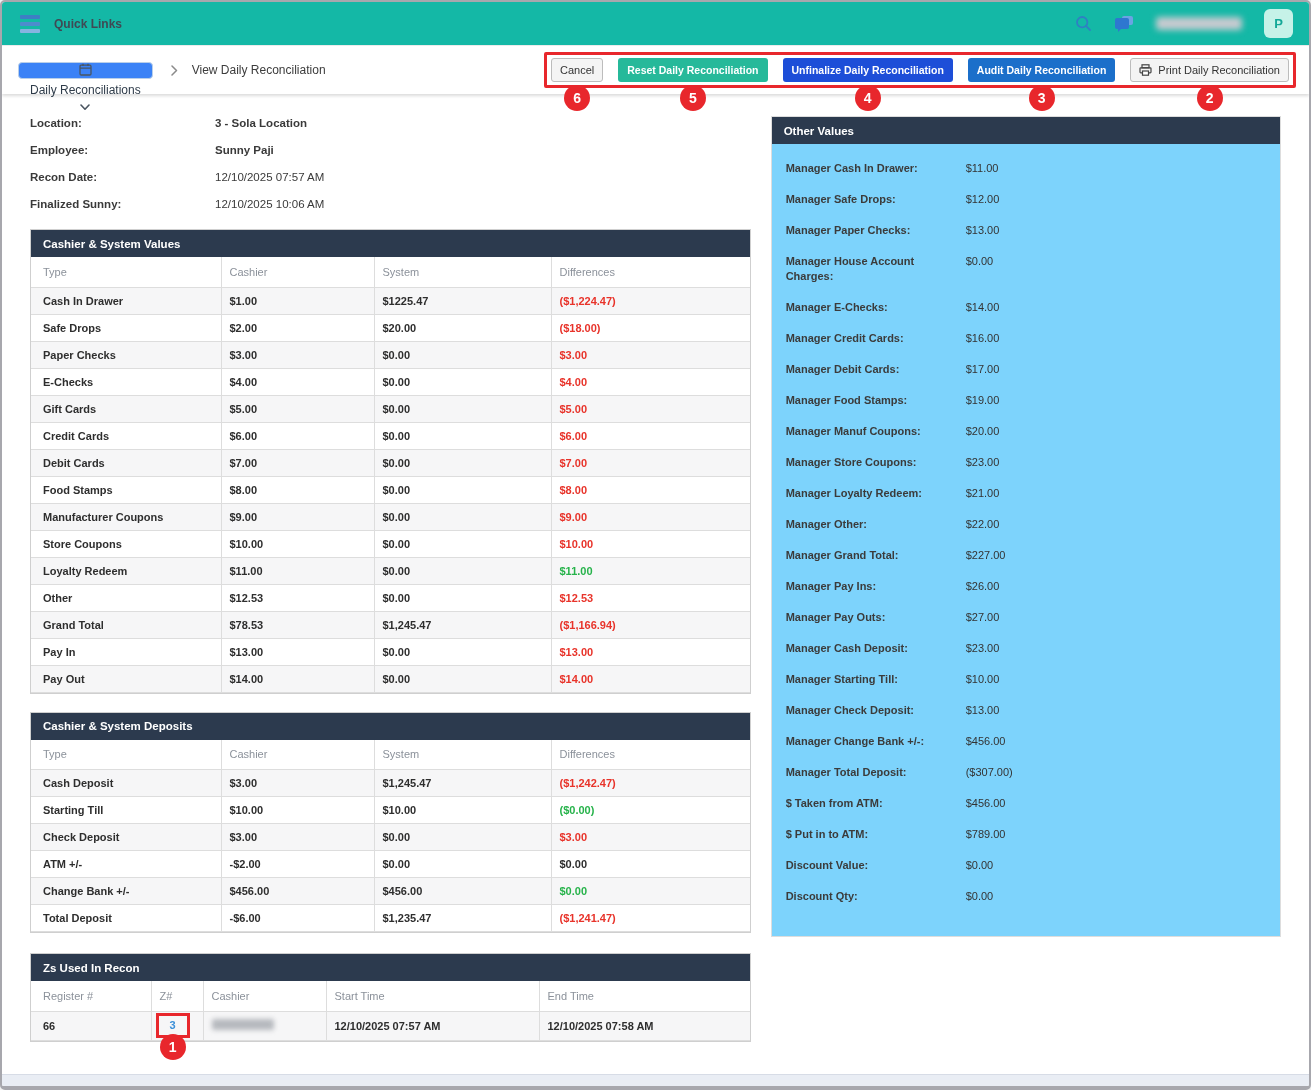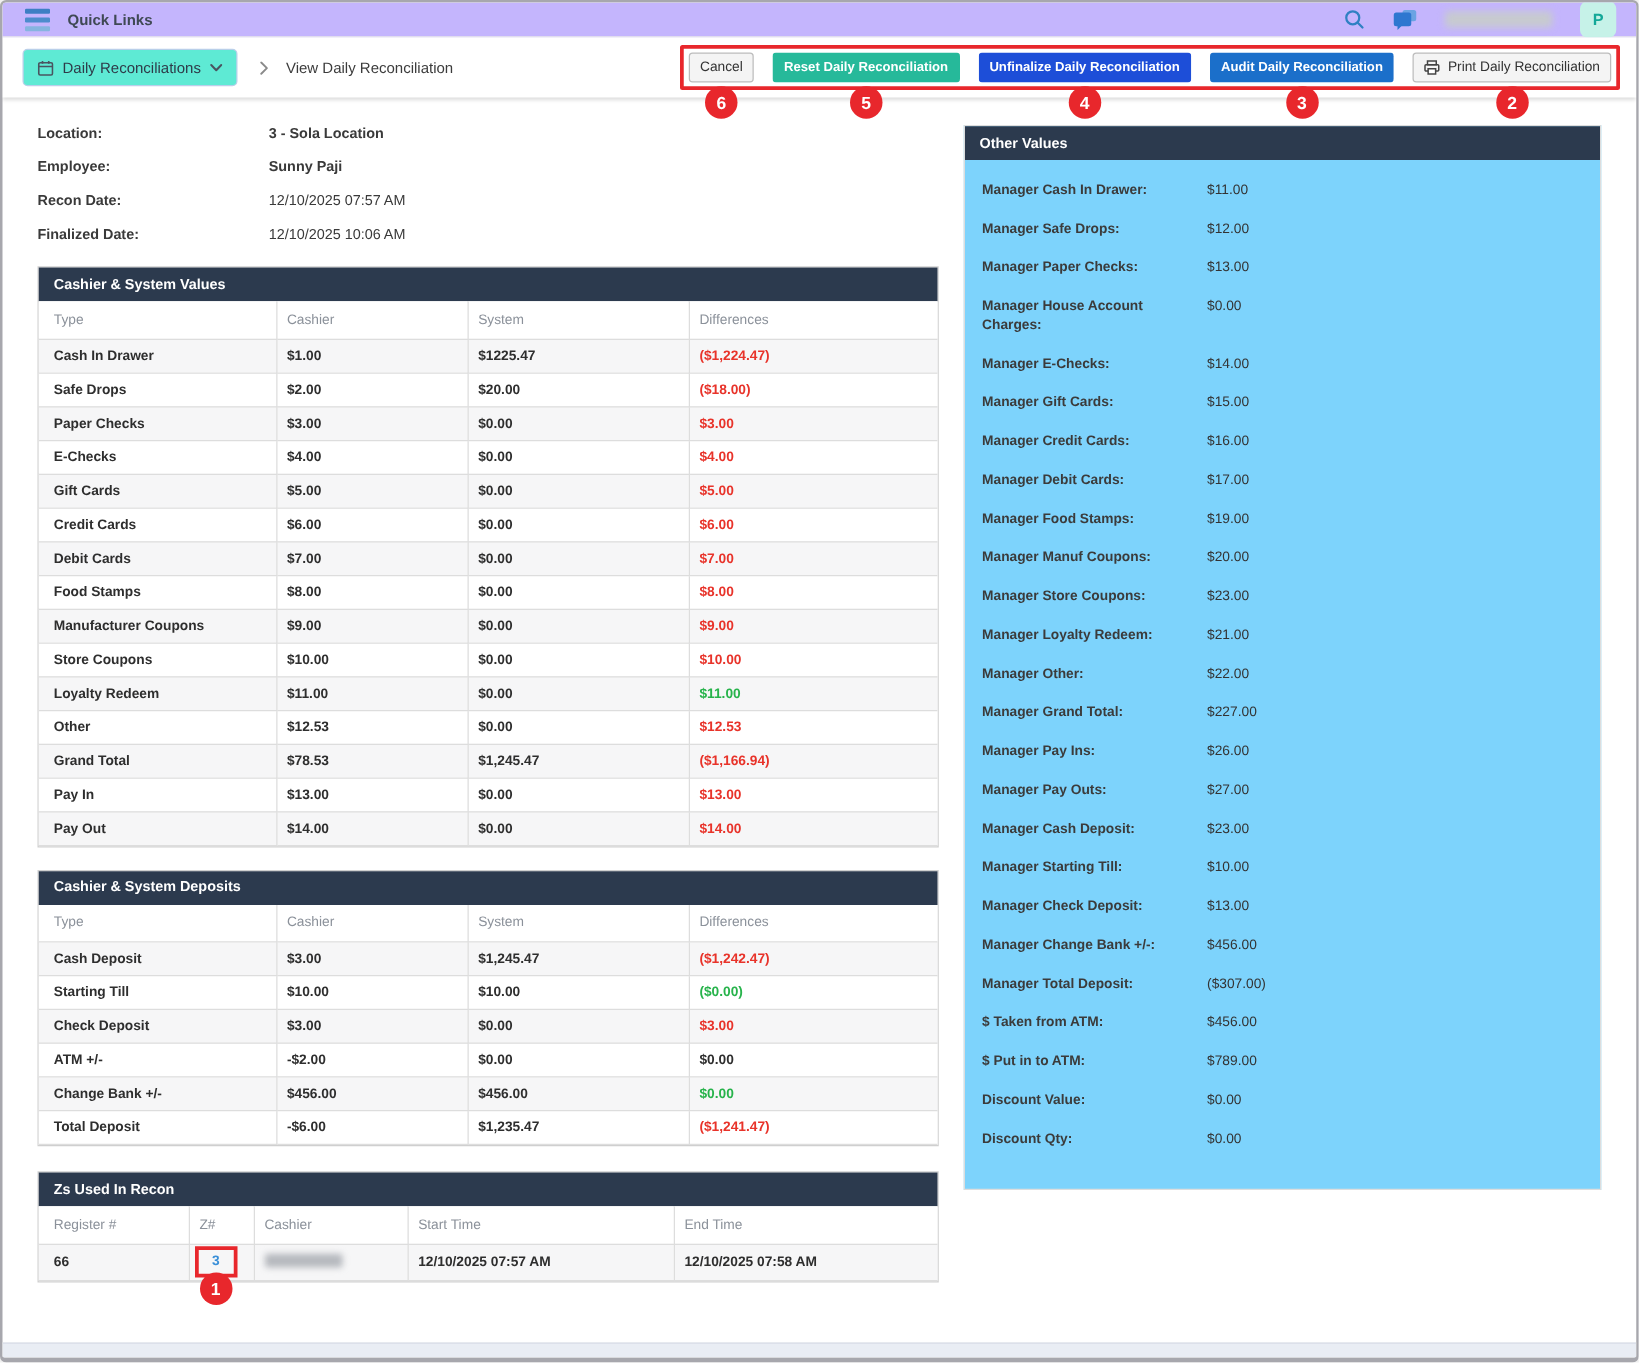--- a/index.html
+++ b/index.html
@@ -12,24 +12,24 @@
     position: relative;
     width: 1311px; height: 1090px;
     border: 2px solid #a7a7ad;
     border-bottom-width: 4px;
     border-radius: 5px;
     background: #ffffff;
     overflow: hidden;
   }
   
   .topbar {
-    height: 28px;
+    height: 44px;
     display: flex; align-items: center;
     padding: 0 16px 0 18px;
-    background: #c4b5fd;
+    background: #14b8a6;
     border-bottom: 1px solid #ececec;
     justify-content: flex-end;
   }
   .hamburger { width: 20px; display: flex; flex-direction: column; gap: 3px; cursor: pointer; }
   .hamburger i { display:block; height: 4px; border-radius: 1px; background: #3d7fc4; }
   .hamburger i:nth-child(2){ background:#4d8ccd; }
   .hamburger i:nth-child(3){ background:#86b4e0; }
   .app-title { margin-left: 14px; font-size: 12px; font-weight: 600; color: #3f4954; }
   .topbar-right { margin-left: auto; display: flex; align-items: center; gap: 22px; }
   .icon-btn { background: none; border: none; cursor: pointer; display: flex; align-items: center; }
@@ -46,24 +46,25 @@
     height: 48px;
     display: flex; align-items: center;
     padding: 0 13px 0 16px;
     background: #fff;
     box-shadow: 0 2px 3px rgba(0,0,0,.14);
     position: relative;
     z-index: 20;
   }
   .menu-btn {
     display: flex; align-items: center; gap: 7px;
-    height: 30px; padding: 0 11px;
-    background: #5eead4; border: 1px solid #b9cfe9; border-radius: 4px;
+    height: 17px; padding: 0 11px;
+    background: #3b82f6; border: 1px solid #b9cfe9; border-radius: 4px;
     font-size: 12px; color: #2e3b49; cursor: pointer;
     font-family: inherit;
+    flex-direction: column;
   }
   .crumb-sep { margin: 0 14px 0 18px; display:flex; align-items:center; }
   .crumb-title { font-size: 12px; color: #3c3c3c; }
   .actions-wrap {
     margin-left: auto;
     border: 3px solid #e8272c; border-radius: 2px;
     padding: 3px 4px;
     display: flex; align-items: center; gap: 15px;
     background: transparent;
   }
@@ -243,21 +244,21 @@
         </div>
         <div class="info-row">
           <span class="info-label">Employee:</span>
           <span class="info-value b">Sunny Paji</span>
         </div>
         <div class="info-row">
           <span class="info-label">Recon Date:</span>
           <span class="info-value">12/10/2025 07:57 AM</span>
         </div>
         <div class="info-row">
-          <span class="info-label">Finalized Date:</span>
+          <span class="info-label">Finalized Sunny:</span>
           <span class="info-value">12/10/2025 10:06 AM</span>
         </div>
       </div>
 
       <div class="data-table">
         <div class="panel-title">Cashier &amp; System Values</div>
         <table>
           <colgroup>
               <col style="width:190px">
               <col style="width:153px">
@@ -481,24 +482,20 @@
             </div>
           <div class="ov-row">
               <span class="ov-label">Manager House Account Charges:</span>
               <span class="ov-value">$0.00</span>
             </div>
           <div class="ov-row">
               <span class="ov-label">Manager E-Checks:</span>
               <span class="ov-value">$14.00</span>
             </div>
           <div class="ov-row">
-              <span class="ov-label">Manager Gift Cards:</span>
-              <span class="ov-value">$15.00</span>
-            </div>
-          <div class="ov-row">
               <span class="ov-label">Manager Credit Cards:</span>
               <span class="ov-value">$16.00</span>
             </div>
           <div class="ov-row">
               <span class="ov-label">Manager Debit Cards:</span>
               <span class="ov-value">$17.00</span>
             </div>
           <div class="ov-row">
               <span class="ov-label">Manager Food Stamps:</span>
               <span class="ov-value">$19.00</span>

